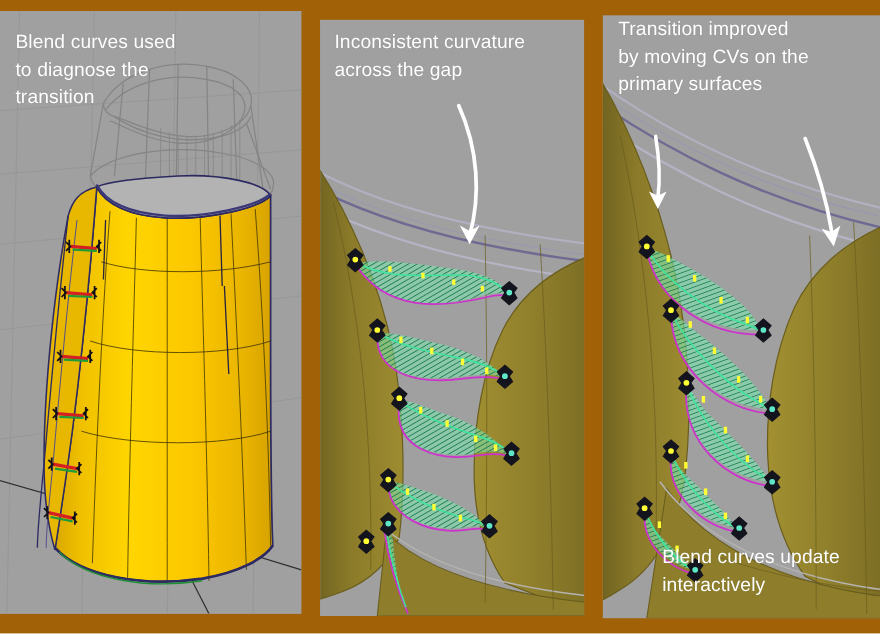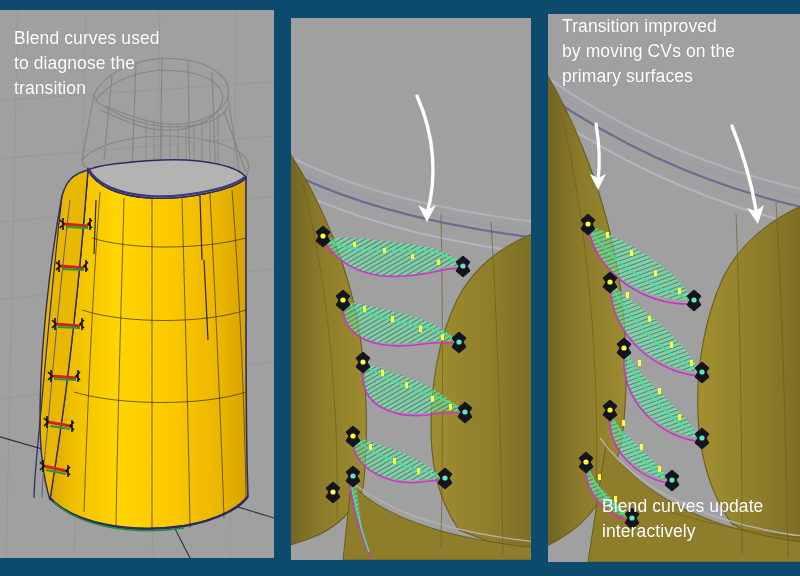--- a/index.html
+++ b/index.html
@@ -9,21 +9,21 @@
     width: 800px;
     height: 576px;
     overflow: hidden;
     font-family: "Liberation Sans", sans-serif;
   }
 
   #stage {
     position: relative;
     width: 800px;
     height: 576px;
-    background: #0c4a6e;
+    background: #a16207;
   }
 
   .panel {
     position: absolute;
     overflow: hidden;
     background: #a0a0a0;
   }
 
   .viewport-svg {
     position: absolute;
@@ -541,20 +541,22 @@
           </g>
         </g>
       </g>
     </svg>
   </div>
 
   <div class="caption" id="caption-left">Blend curves used
 to diagnose the
 transition</div>
 
+  <div class="caption" id="caption-middle">Inconsistent curvature
+across the gap</div>
 
   <div class="caption" id="caption-right">Transition improved
 by moving CVs on the
 primary surfaces</div>
 
   <div class="caption" id="caption-right-bottom">Blend curves update
 interactively</div>
 
 </div>
 

